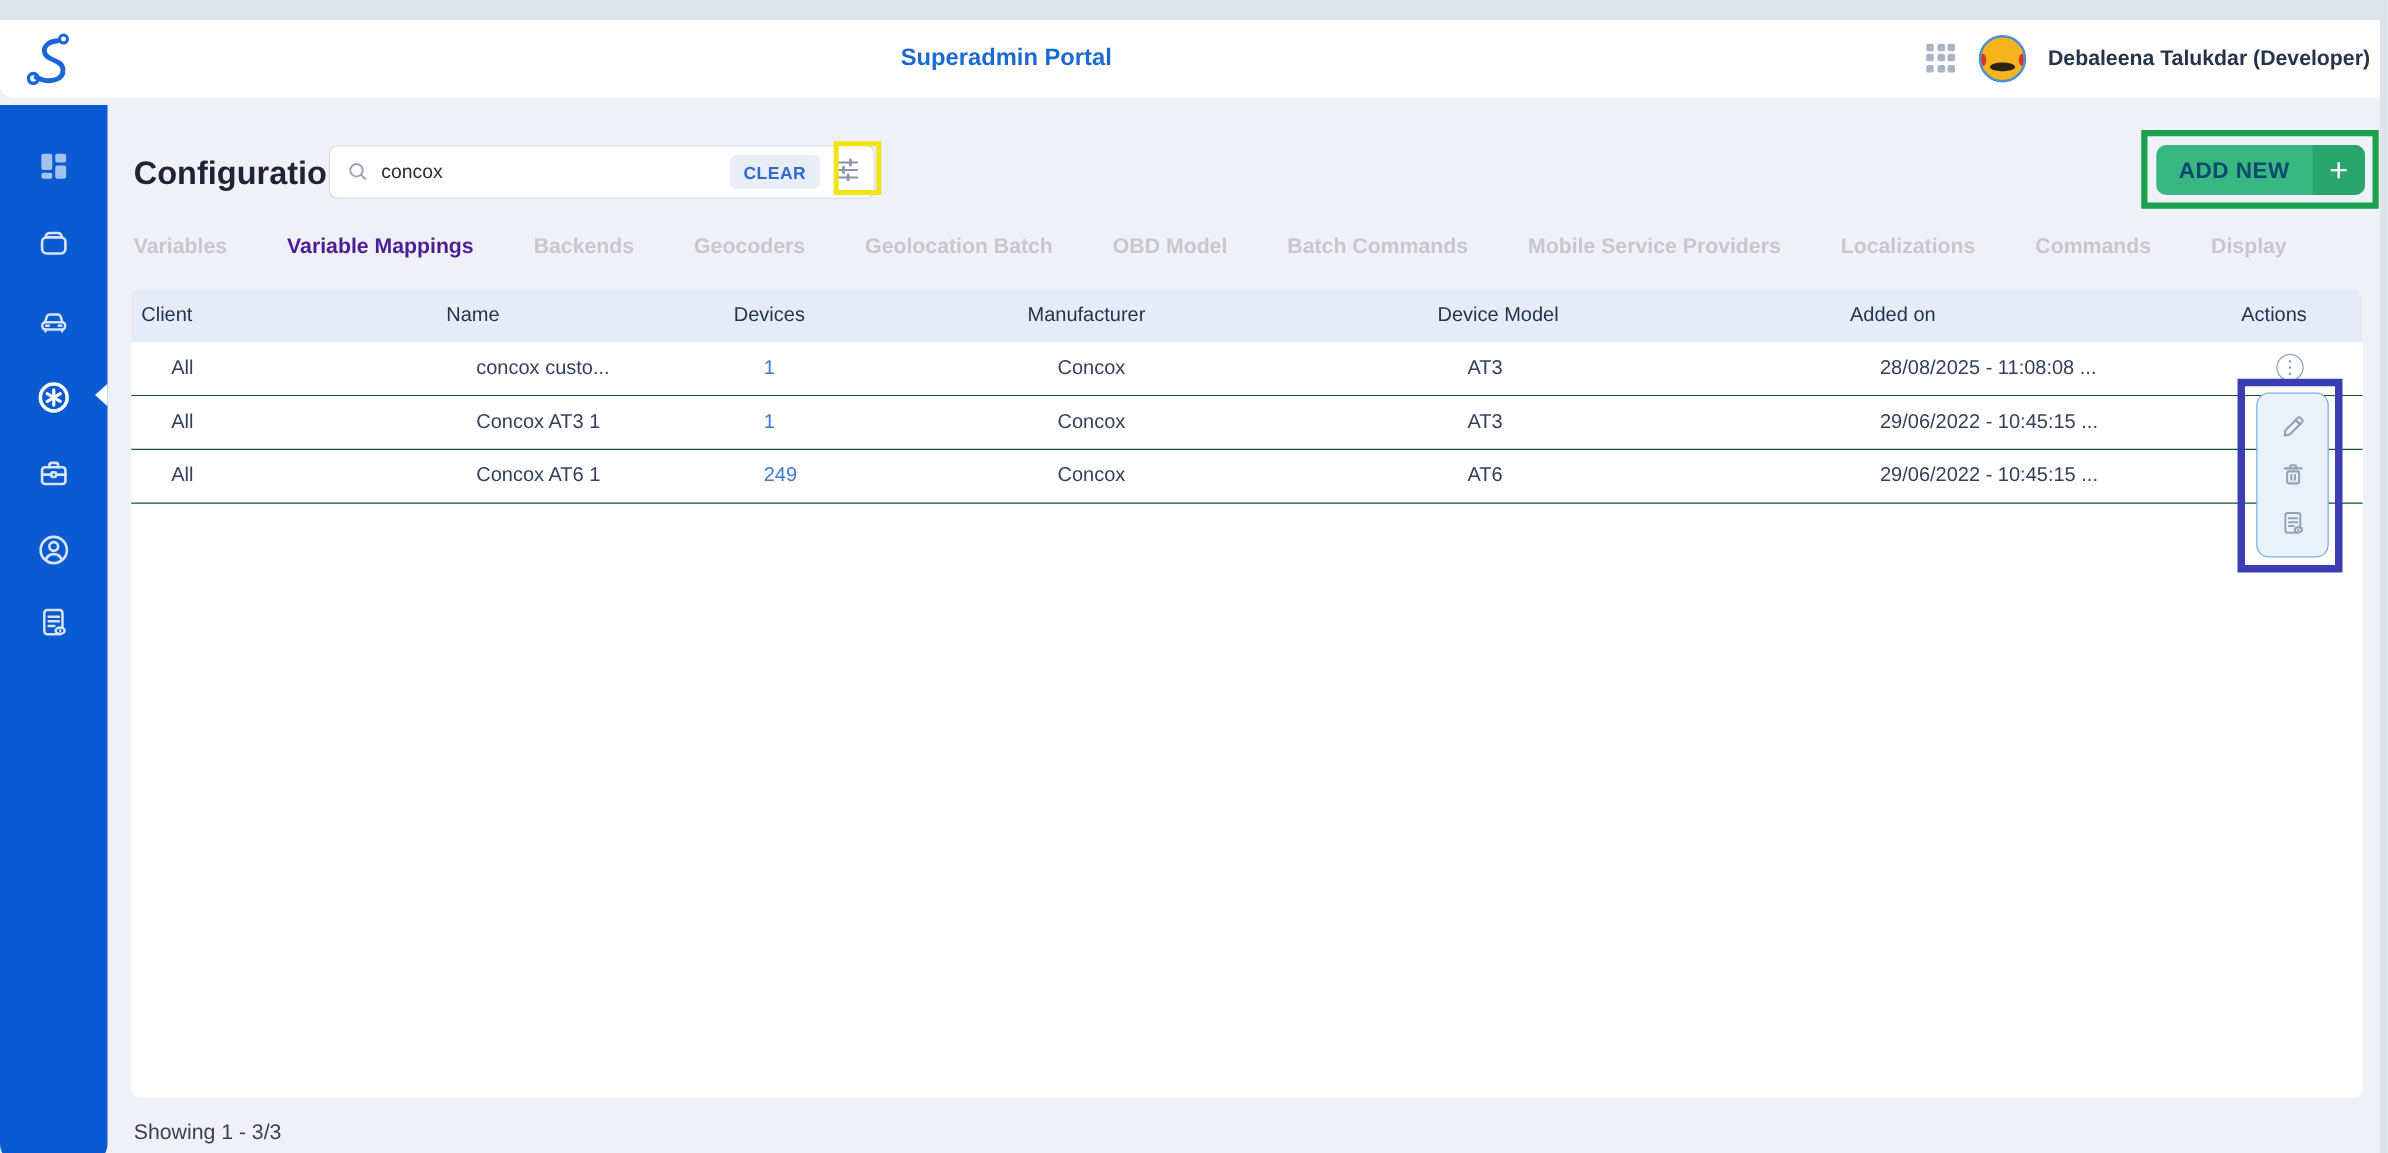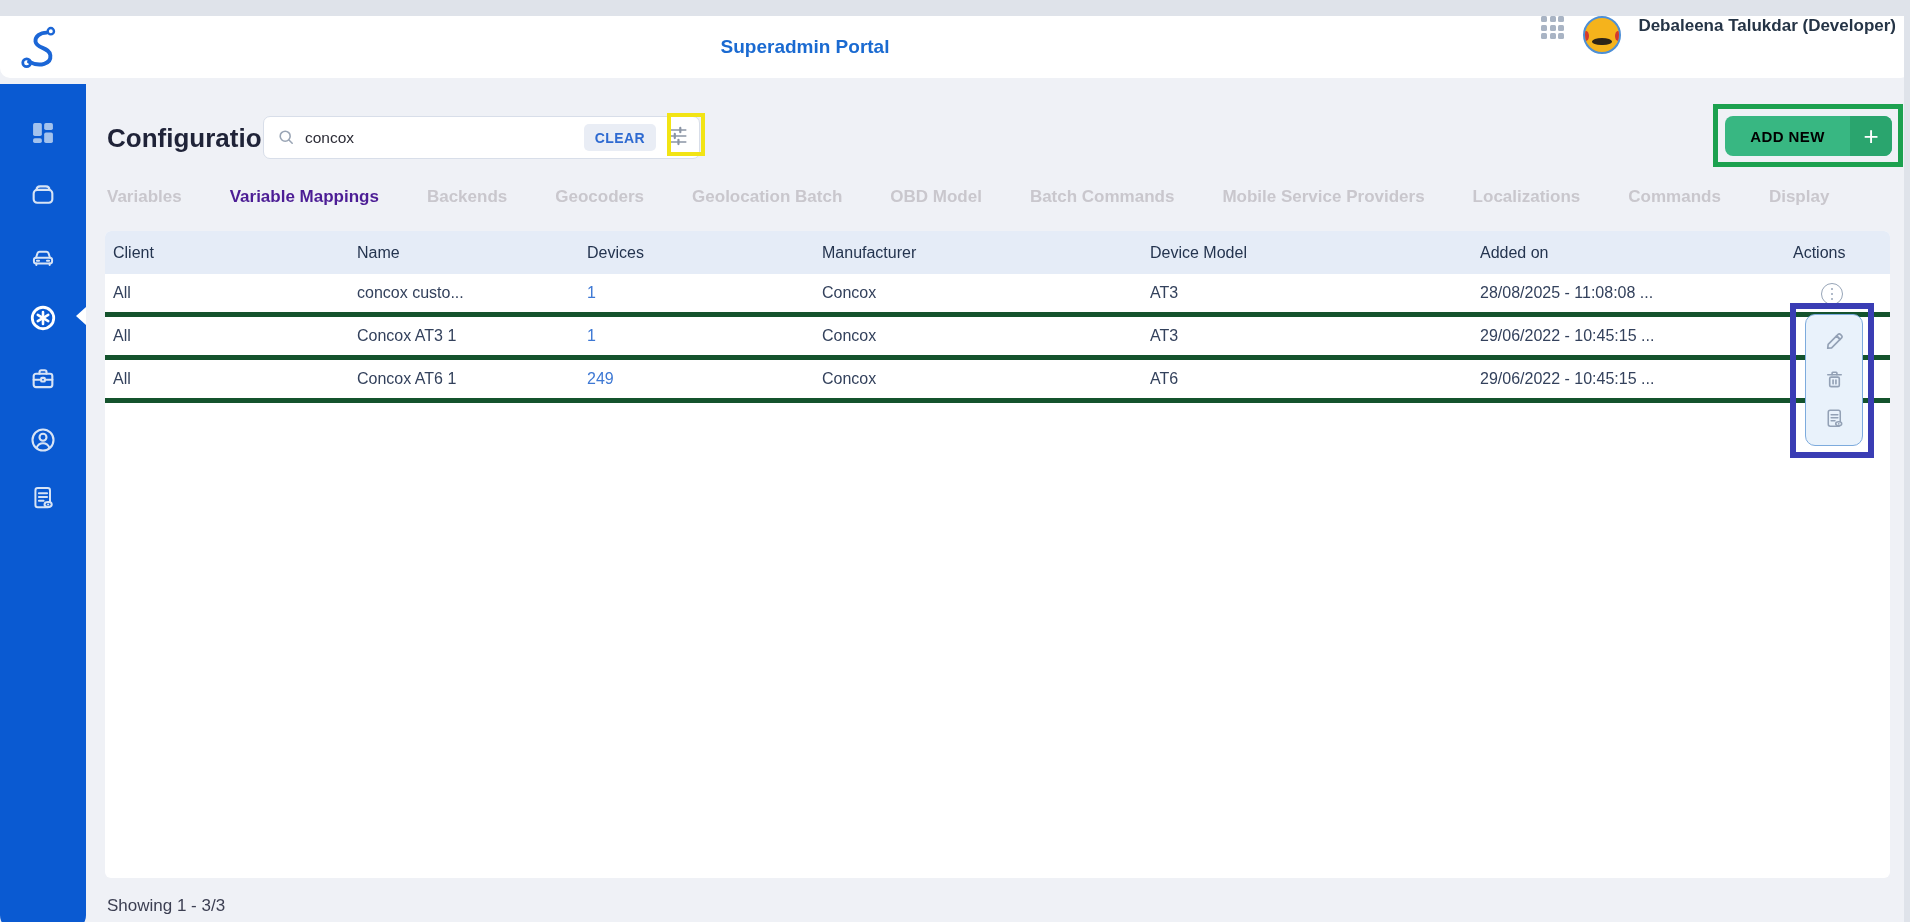--- a/index.html
+++ b/index.html
@@ -5,21 +5,21 @@
   * { margin:0; padding:0; box-sizing:border-box; }
   html,body { background:#dfe3ea; }
   body { font-family:"Liberation Sans", sans-serif; }
   .canvas{ position:relative; width:1904px; height:922px; background:#eff1f6; overflow:hidden;margin-top:16px; }
 
   
   .topbar{ position:absolute; left:0; top:0; width:1910px; height:62px; background:#ffffff; border-radius:0 0 10px 10px; }
   .logo{ position:absolute; left:16px; top:5px; width:52px; height:52px; }
   .app-title{ position:absolute; left:805px; top:0; height:62px; transform:translateX(-50%);
               display:flex; align-items:center; font-size:19px; font-weight:bold; color:#1a6ad1; }
-  .top-right{ position:absolute; right:14px; top:0; height:62px; display:flex; gap:17px; }
+  .top-right{ position:absolute; right:14px; top:0; height:62px; display:flex; align-items:center; gap:17px; }
   .grid-icon{ width:25px; height:25px; display:grid; grid-template-columns:repeat(3,6px); grid-template-rows:repeat(3,6px); gap:2.5px; cursor:pointer;}
   .grid-icon i{ background:#a9b4c4; border-radius:1.5px; }
   .avatar{ width:38px; height:38px; border-radius:50%; border:2px solid #4d8fd6; overflow:hidden; background:#f5b31c; position:relative; }
   .avatar .mouth{ position:absolute; left:7px; top:20px; width:20px; height:7px; background:#2d2417; border-radius:50% 50% 45% 45%; }
   .avatar .ear-l,.avatar .ear-r{ position:absolute; top:13px; width:6px; height:10px; background:#d33a2f; border-radius:50%; }
   .avatar .ear-l{ left:-2px; } .avatar .ear-r{ right:-2px; }
   .user-name{ font-size:17px; font-weight:bold; color:#253446; white-space:nowrap; }
 
   
   .sidebar{ position:absolute; left:0; top:68px; width:86px; height:847px; background:#0a5ad2; border-radius:0 0 16px 16px; }
@@ -38,43 +38,43 @@
   .clear-btn{ flex:none; height:27px; padding:0 11px; background:#e9edf5; border:none; border-radius:5px;
       color:#2e6ad1; font-weight:bold; font-size:14px; font-family:"Liberation Sans",sans-serif;
       letter-spacing:.4px; cursor:pointer; margin-right:9px; display:flex; align-items:center; }
   .filter-btn{ flex:none; width:26px; height:26px; margin-right:8px; background:transparent; border:none; cursor:pointer; padding:0; }
   .filter-btn svg{ width:22px; height:22px; }
 
   
   .addnew-btn{ position:absolute; left:1725px; top:100px; width:167px; height:40px; border:none; padding:0;
       background:#38b782; border-radius:8px; display:flex; align-items:stretch; cursor:pointer; overflow:hidden;
       font-family:"Liberation Sans",sans-serif; }
-  .addnew-label{ flex:1; display:flex; align-items:center; justify-content:center; color:#000000;
-      font-size:15px; font-weight:bold; letter-spacing:.4px; }
+  .addnew-label{ flex:1; display:flex; align-items:center; justify-content:center; color:#0c4a6e;
+      font-size:18px; font-weight:bold; letter-spacing:.4px; }
   .addnew-plus{ width:42px; background:#2aa56e; display:flex; align-items:center; justify-content:center;
       color:#ffffff; font-size:26px; font-weight:300; line-height:1; }
 
   
   .ann{ position:absolute; pointer-events:none; }
   .ann-yellow{ left:667px; top:97px; width:38px; height:43px; border:4px solid #f2e414; }
   .ann-green{ left:1713px; top:88px; width:190px; height:63px; border:5px solid #1ca14f; }
   .ann-indigo{ left:1790px; top:287px; width:84px; height:155px; border:6px solid #3a3db4; }
 
   
   .tabs{ position:absolute; left:107px; top:166px; height:30px; display:flex; align-items:center; gap:48px; }
   .tab{ font-size:17px; font-weight:600; color:#c9c7cd; white-space:nowrap; cursor:pointer; }
   .tab.active{ color:#4c1d95; font-weight:bold; }
 
   
   .card{ position:absolute; left:105px; top:215px; width:1785px; height:647px; background:#ffffff; border-radius:6px; }
   .tgrid{ display:grid; grid-template-columns:244px 230px 235px 328px 330px 313px 1fr; align-items:center; }
   .thead{ height:43px; background:#e5ecf7; border-radius:6px 6px 0 0; }
   .thead .cell{ font-size:16px; font-weight:normal; color:#24344f; }
   .cell{ padding-left:8px; font-size:16px; color:#33415c; overflow:hidden; white-space:nowrap; }
-  .trow{ height:43px; border-bottom:5px solid #14532d; background:#ffffff; }
+  .trow{ height:43px; border-bottom:1px solid #14532d; background:#ffffff;padding-left:24px; }
   .devices-link{ color:#3d78d4; cursor:pointer; text-decoration:none; }
 
   .ellipsis-btn{ position:absolute; left:1821px; top:267px; width:22px; height:22px; border-radius:50%;
       border:1.6px solid #97a5b8; background:#fff; cursor:pointer; display:flex; flex-direction:column;
       align-items:center; justify-content:center; gap:2.5px; padding:0; }
   .ellipsis-btn i{ width:2.6px; height:2.6px; border-radius:50%; background:#97a5b8; }
 
   .action-popup{ position:absolute; left:1805px; top:298px; width:58px; height:132px; background:#e9f2fb;
       border:1px solid #7dabdd; border-radius:10px; display:flex; flex-direction:column; align-items:center;
       justify-content:space-evenly; }

